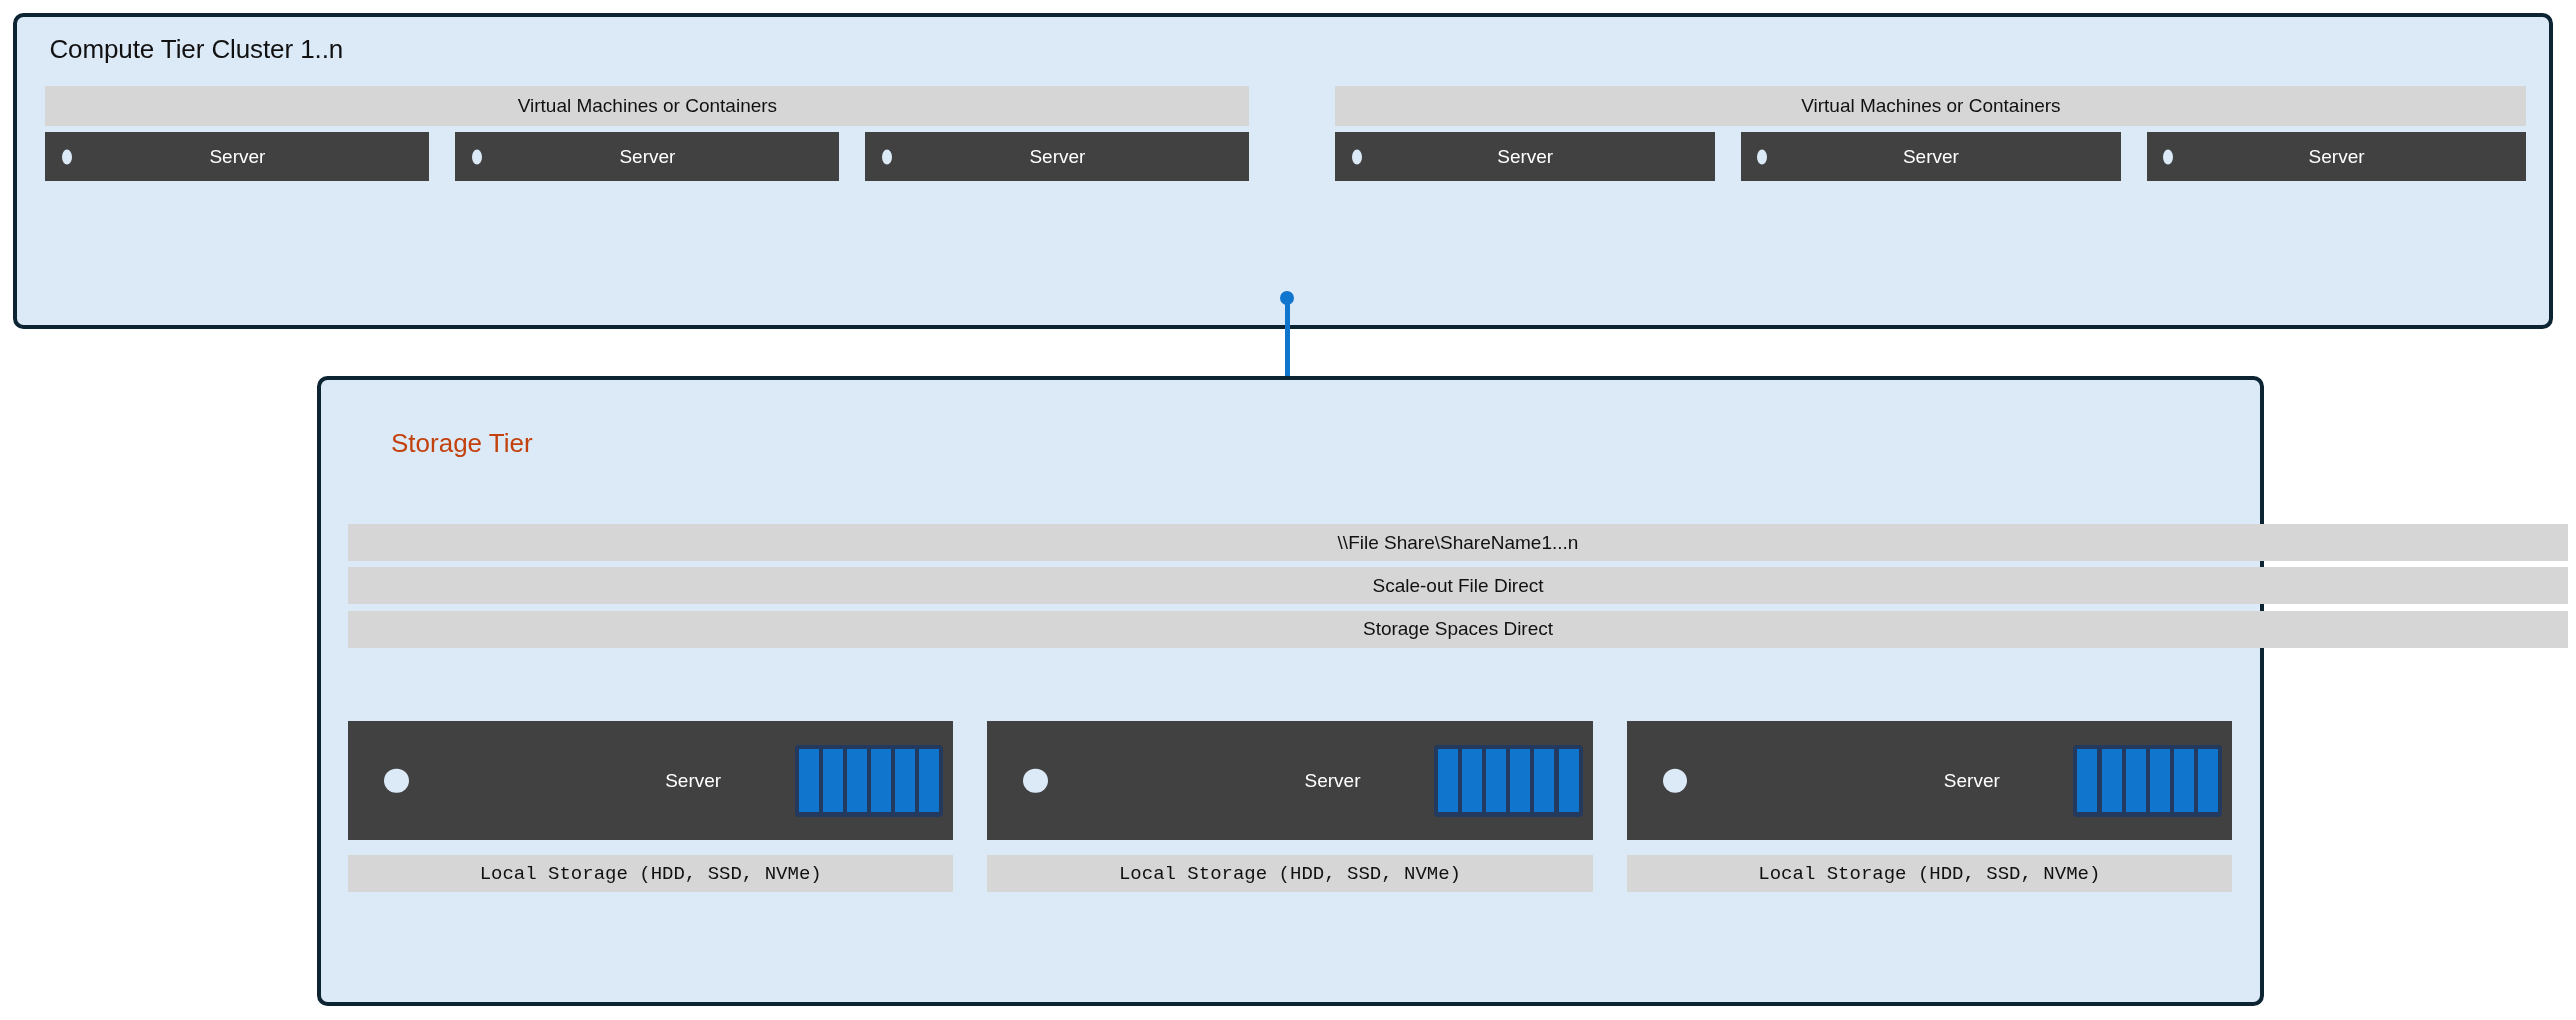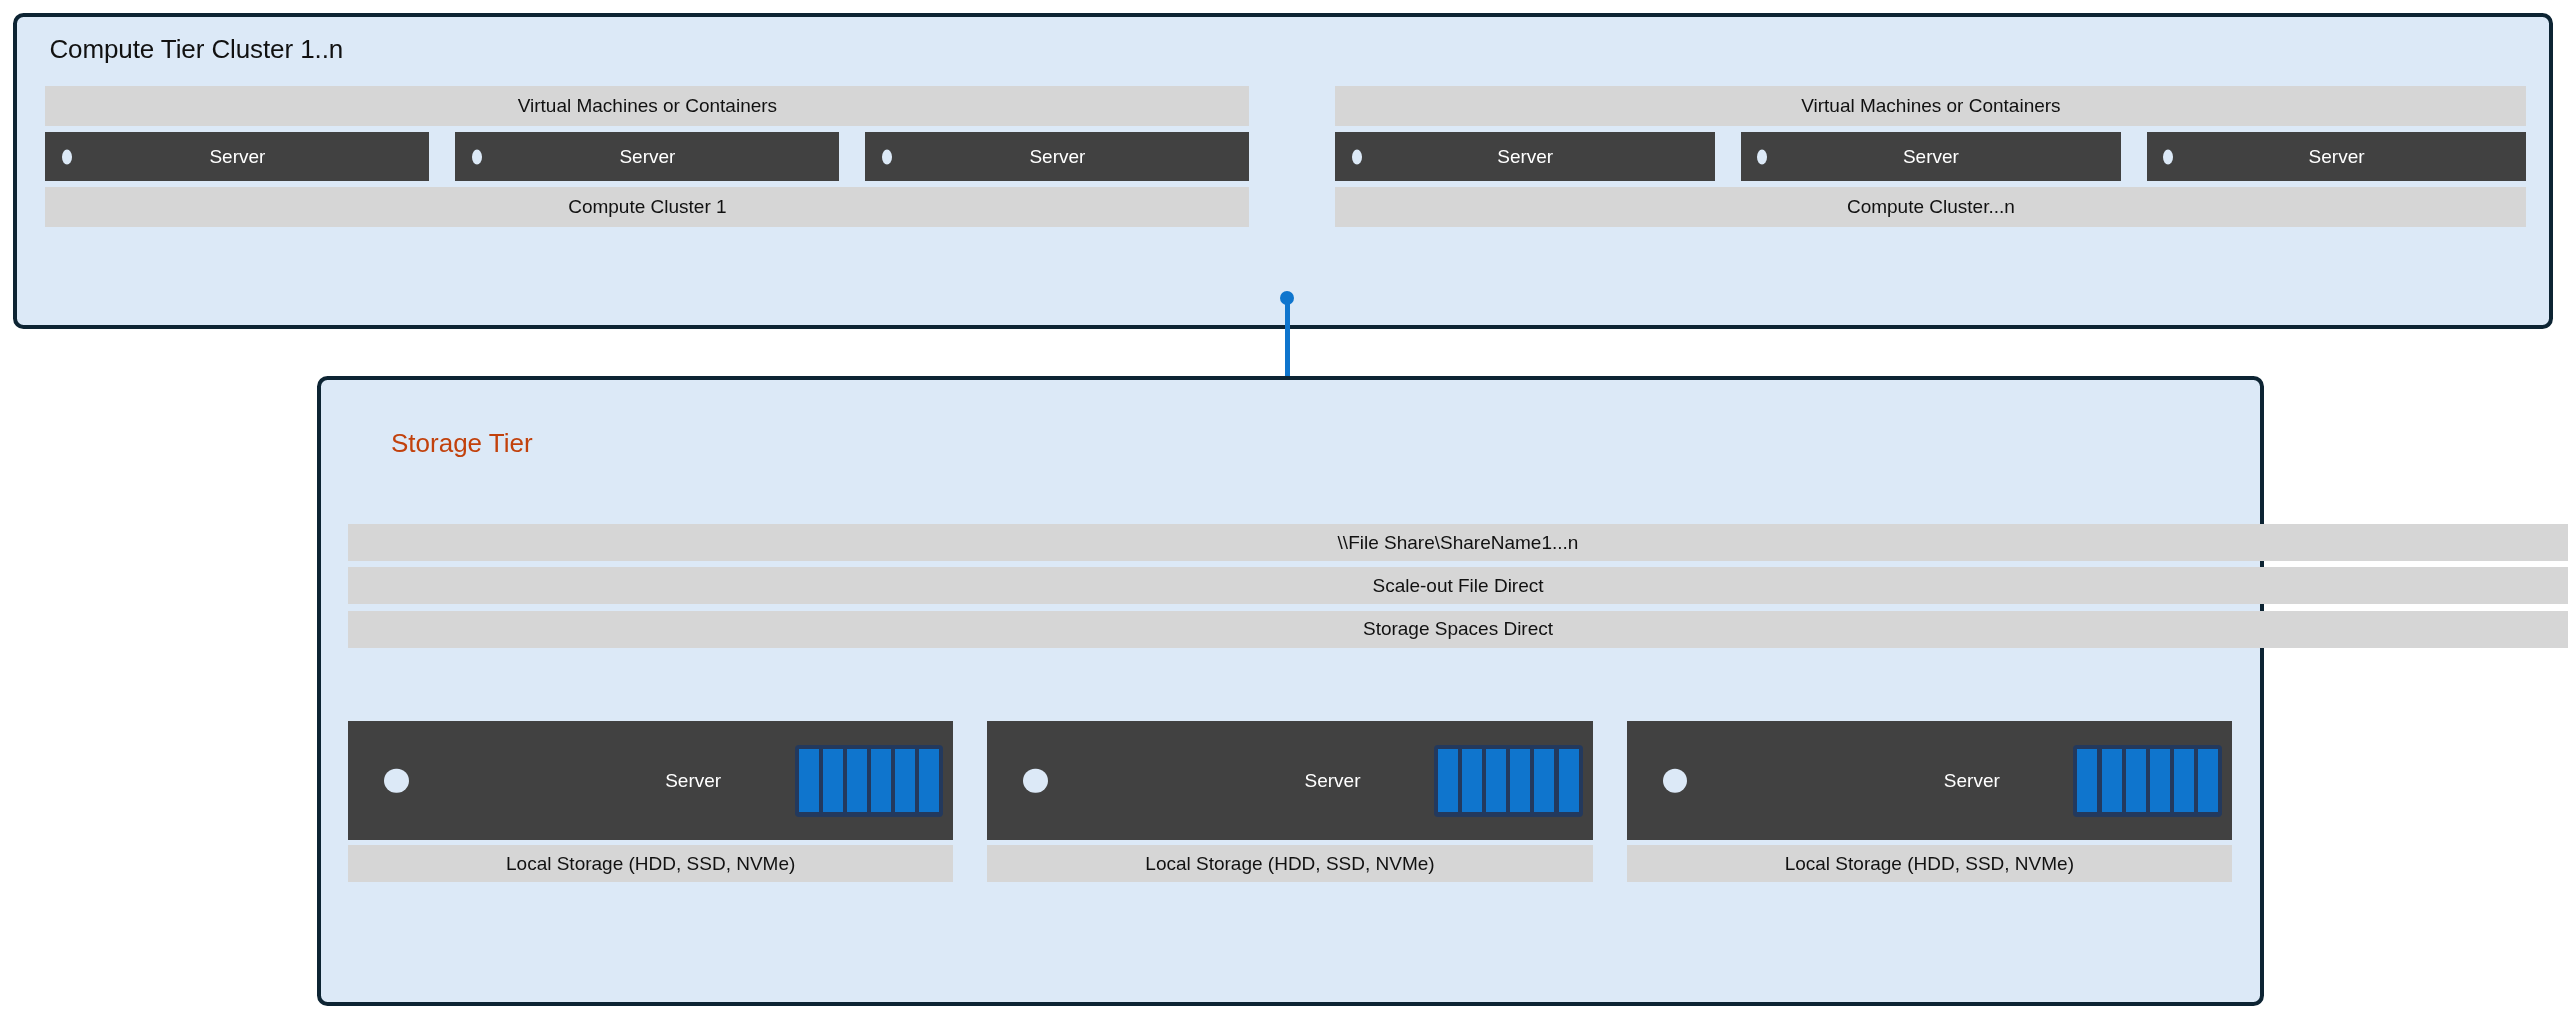--- a/index.html
+++ b/index.html
@@ -200,21 +200,22 @@
     gap: 4.1px;
     padding: 4.1px;
     box-sizing: border-box;
   }
   .drive {
     width: 20px;
     background: #0f75cd;
   }
   .storage-node .band.local-band {
     height: 37px;
-    margin-top: 5px;
+    margin-top: 15px;
+    font-family: Liberation Mono, monospace;
   }
 </style>
 </head>
 <body>
 
 <div class="compute-tier">
   <div class="compute-title">Compute Tier Cluster 1..n</div>
 
   <div class="cluster-group g1">
     <div class="band vm-band">Virtual Machines or Containers</div>
@@ -225,40 +226,38 @@
       </div>
       <div class="server-box">
         <span class="led"></span>
         <span class="server-label">Server</span>
       </div>
       <div class="server-box">
         <span class="led"></span>
         <span class="server-label">Server</span>
       </div>
     </div>
-    <div class="band cluster-band">Compute Cluster 1</div>
   </div>
 
   <div class="cluster-group g2">
     <div class="band vm-band">Virtual Machines or Containers</div>
     <div class="server-row">
       <div class="server-box">
         <span class="led"></span>
         <span class="server-label">Server</span>
       </div>
       <div class="server-box">
         <span class="led"></span>
         <span class="server-label">Server</span>
       </div>
       <div class="server-box">
         <span class="led"></span>
         <span class="server-label">Server</span>
       </div>
     </div>
-    <div class="band cluster-band">Compute Cluster...n</div>
   </div>
 </div>
 
 <div class="connector">
   <span class="dot top"></span>
   <span class="line"></span>
   <span class="dot bottom"></span>
 </div>
 
 <div class="folder-icon">

